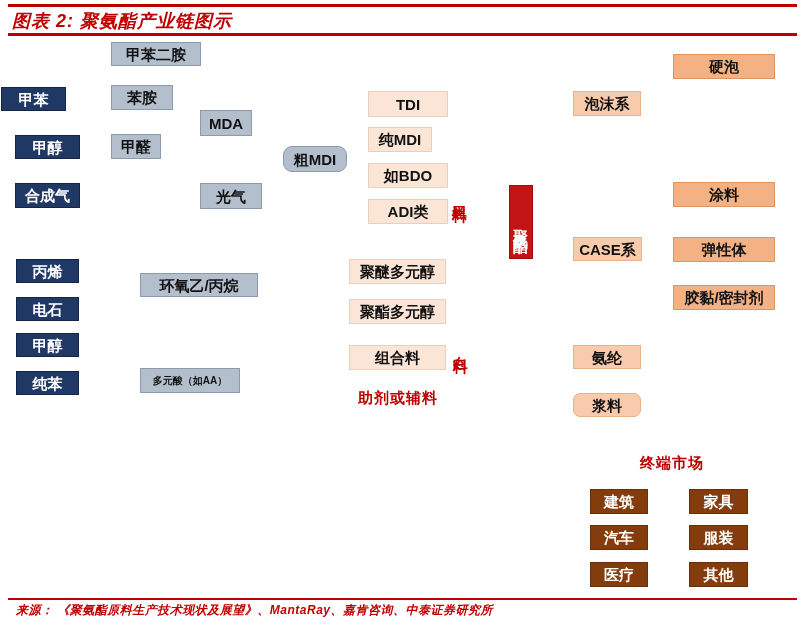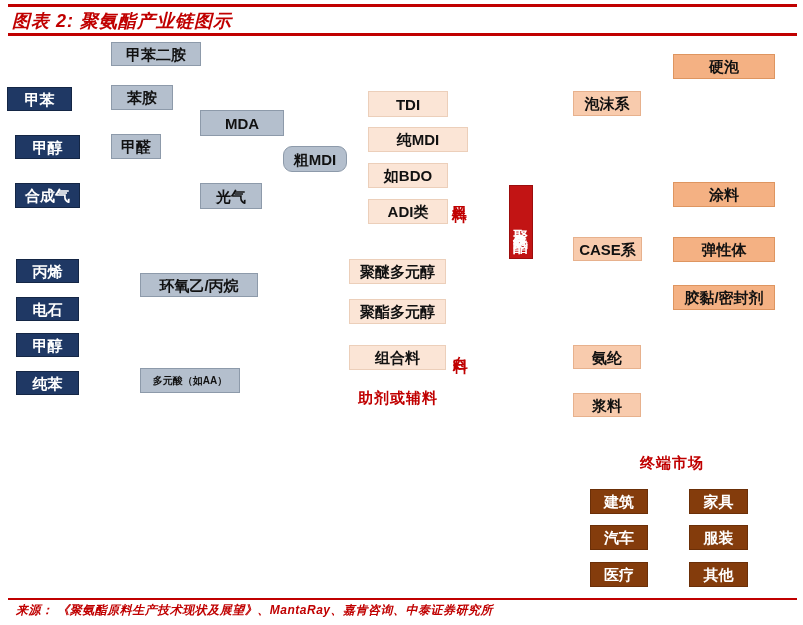--- a/index.html
+++ b/index.html
@@ -42,50 +42,50 @@
 </head>
 <body>
 
 <div class="page">
   <div class="rule top"></div>
   <div class="title">图表 2: 聚氨酯产业链图示</div>
   <div class="rule under-title"></div>
 
   <div class="canvas">
       <div class="node gray" style="left: 111px; top: 42px; width: 90px; height: 24px;">甲苯二胺</div>
-      <div class="node navy" style="left: 7px; top: 87px; width: 65px; height: 24px;">甲苯</div>
+      <div class="node navy" style="left: 1px; top: 87px; width: 65px; height: 24px;">甲苯</div>
       <div class="node gray" style="left: 111px; top: 85px; width: 62px; height: 25px;">苯胺</div>
-      <div class="node gray" style="left: 200px; top: 110px; width: 84px; height: 26px;">MDA</div>
+      <div class="node gray" style="left: 200px; top: 110px; width: 52px; height: 26px;">MDA</div>
       <div class="node navy" style="left: 15px; top: 135px; width: 65px; height: 24px;">甲醇</div>
       <div class="node gray" style="left: 111px; top: 134px; width: 50px; height: 25px;">甲醛</div>
       <div class="node gray" style="left: 283px; top: 146px; width: 64px; height: 26px; border-radius: 9px;">粗MDI</div>
       <div class="node navy" style="left: 15px; top: 183px; width: 65px; height: 25px;">合成气</div>
       <div class="node gray" style="left: 200px; top: 183px; width: 62px; height: 26px;">光气</div>
       <div class="node cream" style="left: 368px; top: 91px; width: 80px; height: 26px;">TDI</div>
-      <div class="node cream" style="left: 368px; top: 127px; width: 100px; height: 25px;">纯MDI</div>
+      <div class="node cream" style="left: 368px; top: 127px; width: 64px; height: 25px;">纯MDI</div>
       <div class="node cream" style="left: 368px; top: 163px; width: 80px; height: 25px;">如BDO</div>
       <div class="node cream" style="left: 368px; top: 199px; width: 80px; height: 25px;">ADI类</div>
       <div class="node redv" style="left: 509px; top: 185px; width: 24px; height: 74px;">聚氨酯</div>
       <div class="node peach" style="left: 573px; top: 91px; width: 68px; height: 25px;">泡沫系</div>
       <div class="node orange" style="left: 673px; top: 54px; width: 102px; height: 25px;">硬泡</div>
       <div class="node orange" style="left: 673px; top: 182px; width: 102px; height: 25px;">涂料</div>
       <div class="node peach" style="left: 573px; top: 237px; width: 69px; height: 24px;">CASE系</div>
       <div class="node orange" style="left: 673px; top: 237px; width: 102px; height: 25px;">弹性体</div>
       <div class="node orange" style="left: 673px; top: 285px; width: 102px; height: 25px;">胶黏/密封剂</div>
       <div class="node navy" style="left: 16px; top: 259px; width: 63px; height: 24px;">丙烯</div>
       <div class="node gray" style="left: 140px; top: 259px; width: 118px; height: 24px; margin-top: 14px;">环氧乙/丙烷</div>
       <div class="node navy" style="left: 16px; top: 297px; width: 63px; height: 24px;">电石</div>
       <div class="node navy" style="left: 16px; top: 333px; width: 63px; height: 24px;">甲醇</div>
       <div class="node navy" style="left: 16px; top: 371px; width: 63px; height: 24px;">纯苯</div>
       <div class="node gray" style="left: 140px; top: 368px; width: 100px; height: 25px; font-size: 10px; text-align: center;">多元酸（如AA）</div>
       <div class="node cream" style="left: 349px; top: 259px; width: 97px; height: 25px;">聚醚多元醇</div>
       <div class="node cream" style="left: 349px; top: 299px; width: 97px; height: 25px;">聚酯多元醇</div>
       <div class="node cream" style="left: 349px; top: 345px; width: 97px; height: 25px;">组合料</div>
       <div class="node peach" style="left: 573px; top: 345px; width: 68px; height: 24px;">氨纶</div>
-      <div class="node peach" style="left: 573px; top: 393px; width: 68px; height: 24px;">浆料</div>
+      <div class="node peach" style="left: 573px; top: 393px; width: 68px; height: 24px; border-radius: 7px;">浆料</div>
       <div class="node brown" style="left: 590px; top: 489px; width: 58px; height: 25px;">建筑</div>
       <div class="node brown" style="left: 689px; top: 489px; width: 59px; height: 25px;">家具</div>
       <div class="node brown" style="left: 590px; top: 525px; width: 58px; height: 25px;">汽车</div>
       <div class="node brown" style="left: 689px; top: 525px; width: 59px; height: 25px;">服装</div>
       <div class="node brown" style="left: 590px; top: 562px; width: 58px; height: 25px;">医疗</div>
       <div class="node brown" style="left: 689px; top: 562px; width: 59px; height: 25px;">其他</div>
       <div class="flabel redv-label" style="left: 451px; top: 193px;">黑料</div>
       <div class="flabel redv-label" style="left: 452px; top: 344px;">白料</div>
       <div class="flabel redh-label" style="left: 358px; top: 389px;">助剂或辅料</div>
       <div class="flabel redh-label" style="left: 640px; top: 454px;">终端市场</div>

